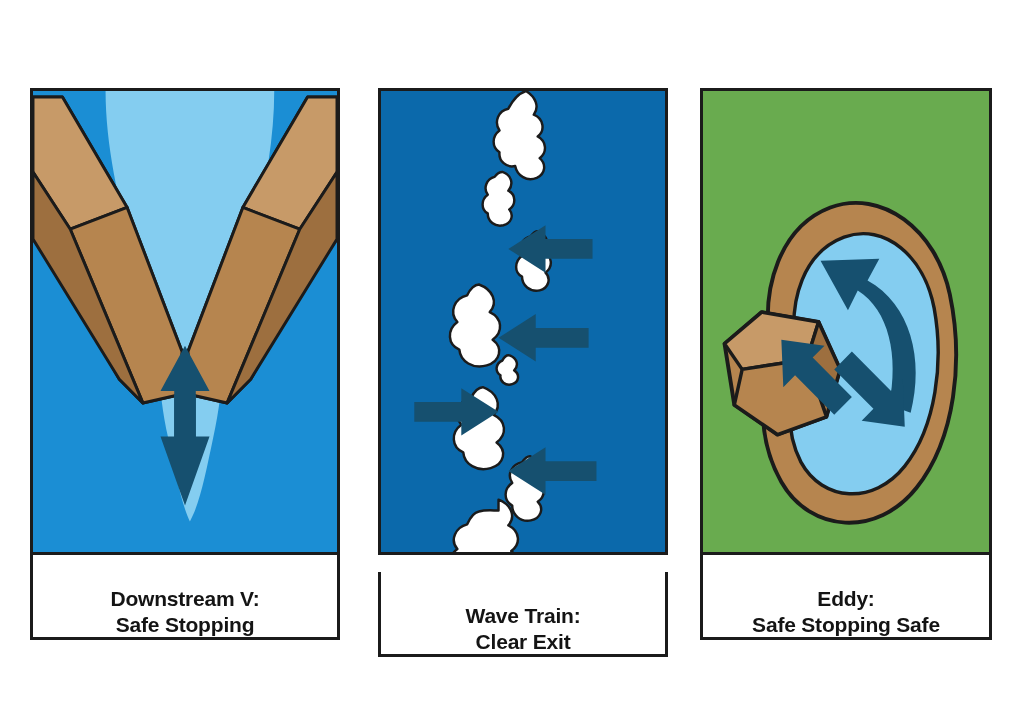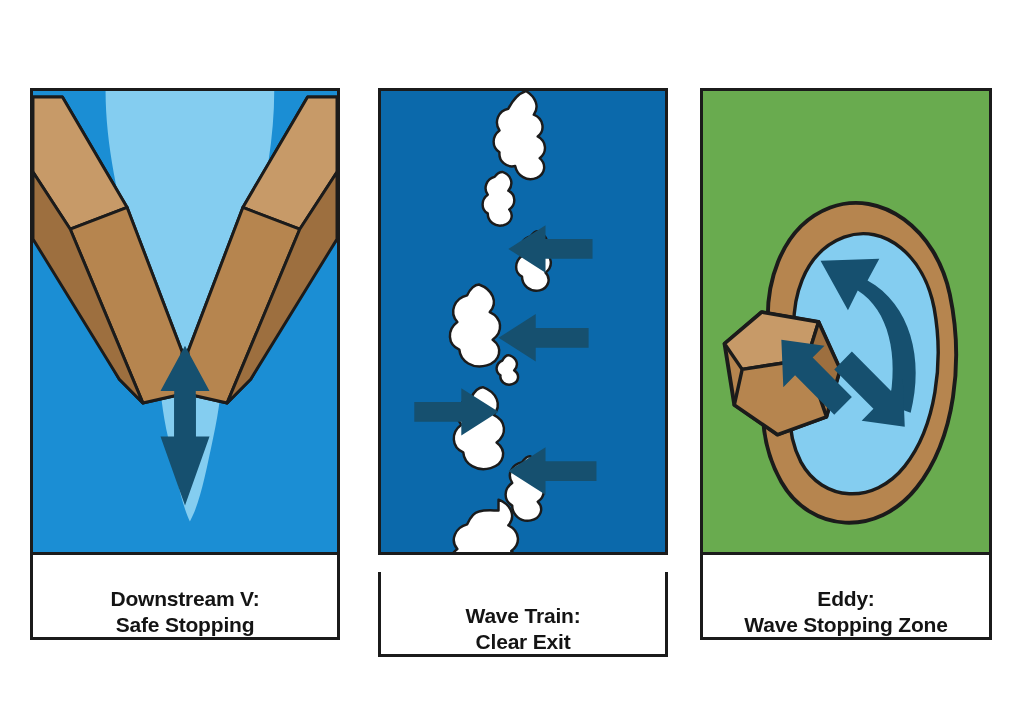--- a/index.html
+++ b/index.html
@@ -235,17 +235,17 @@
                  L 158 202
                  C 190 222, 200 268, 190 318 Z" fill="#16506f"></path>
 
         <path d="M 80 252 L 124 258 L 112 270 L 152 310 L 134 328 L 94 288 L 82 300 Z" fill="#16506f"></path>
 
         <path d="M 206 340 L 162 334 L 174 322 L 134 282 L 152 264 L 192 304 L 204 292 Z" fill="#16506f"></path>
       </svg>
     </div>
     <div class="panel-caption">
       <div class="caption-line">Eddy:</div>
-      <div class="caption-line">Wave Stopping Zone</div>
+      <div class="caption-line">Safe Stopping Safe</div>
     </div>
   </div>
 
 </div>
 
 </body></html>

